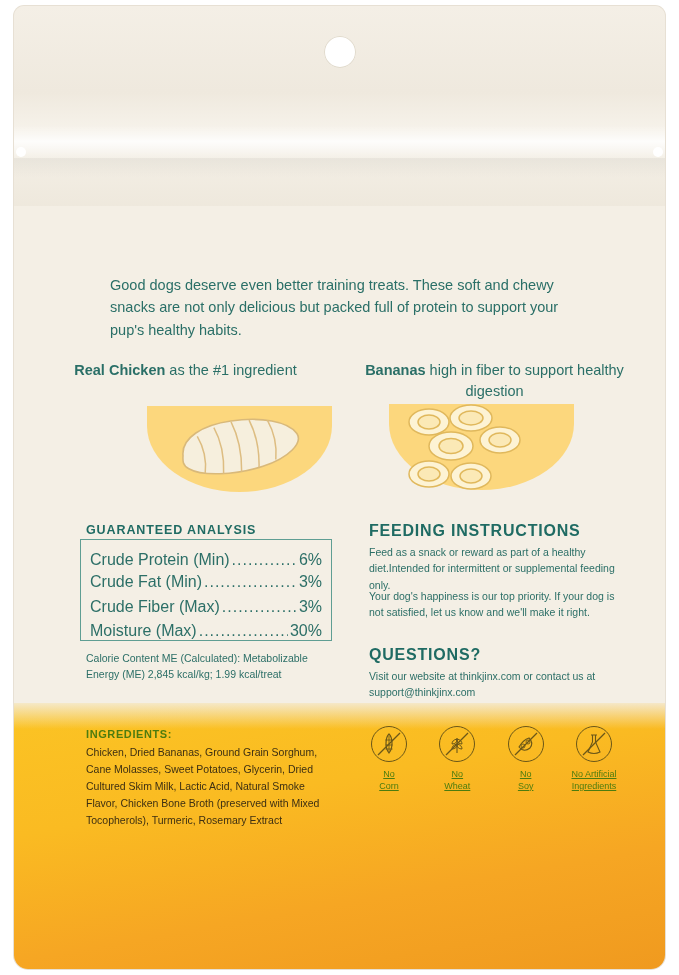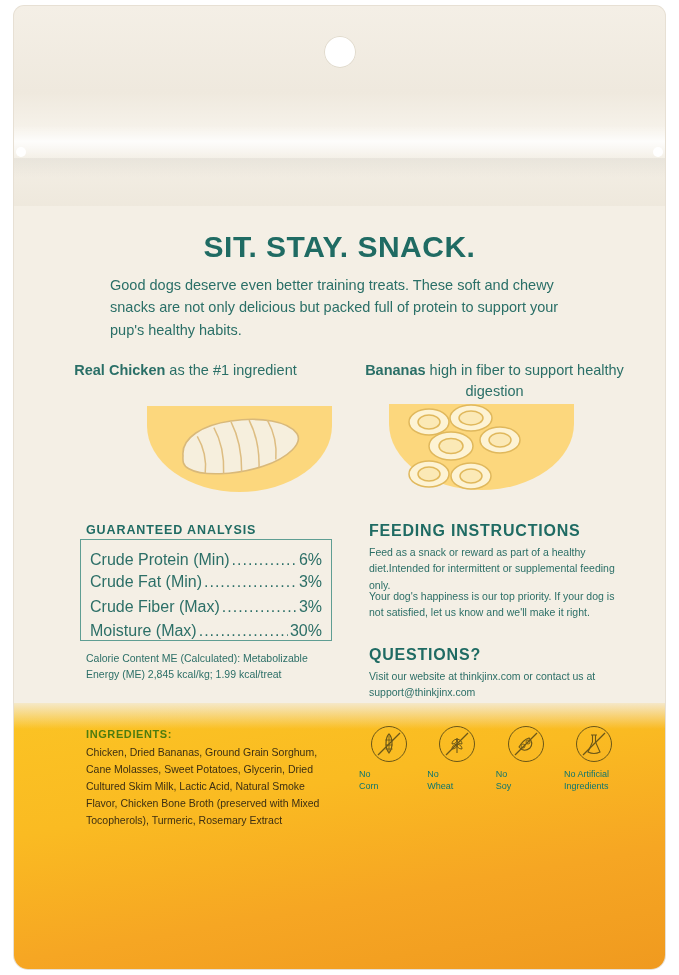--- a/index.html
+++ b/index.html
@@ -247,22 +247,23 @@
   .badges {
     position: absolute;
     left: 345px;
     top: 720px;
     width: 265px;
     display: flex;
     justify-content: space-between;
   }
   .badge {
     width: 60px;
-    text-align: left;
-    color: #0f766e;
+    text-align: center;
+    color: #4d7c0f;
+    text-decoration: underline;
   }
   .badge .ring {
     width: 34px; height: 34px;
     margin: 0 auto;
     border-radius: 50%;
     border: 1.3px solid #6b5718;
     position: relative;
   }
   .badge .cap {
     margin-top: 7px;
@@ -291,21 +292,20 @@
     <div class="top-sheen2"></div>
   </div>
   <div class="hang-hole"></div>
   <div class="notch left"></div>
   <div class="notch right"></div>
 
   <div class="cream"></div>
   <div class="bottom"></div>
   <div class="bottom-fade"></div>
 
-  <div class="headline">SIT. STAY. SNACK.</div>
   <div class="subhead">Good dogs deserve even better training treats. These soft and chewy snacks are not only delicious but packed full of protein to support your pup's healthy habits.</div>
 
   <div class="features">
     <div class="feature">
       <b>Real Chicken </b><span>as the #1 ingredient</span>
     </div>
     <div class="feature">
       <b>Bananas </b><span>high in fiber to support healthy digestion</span>
     </div>
   </div>

